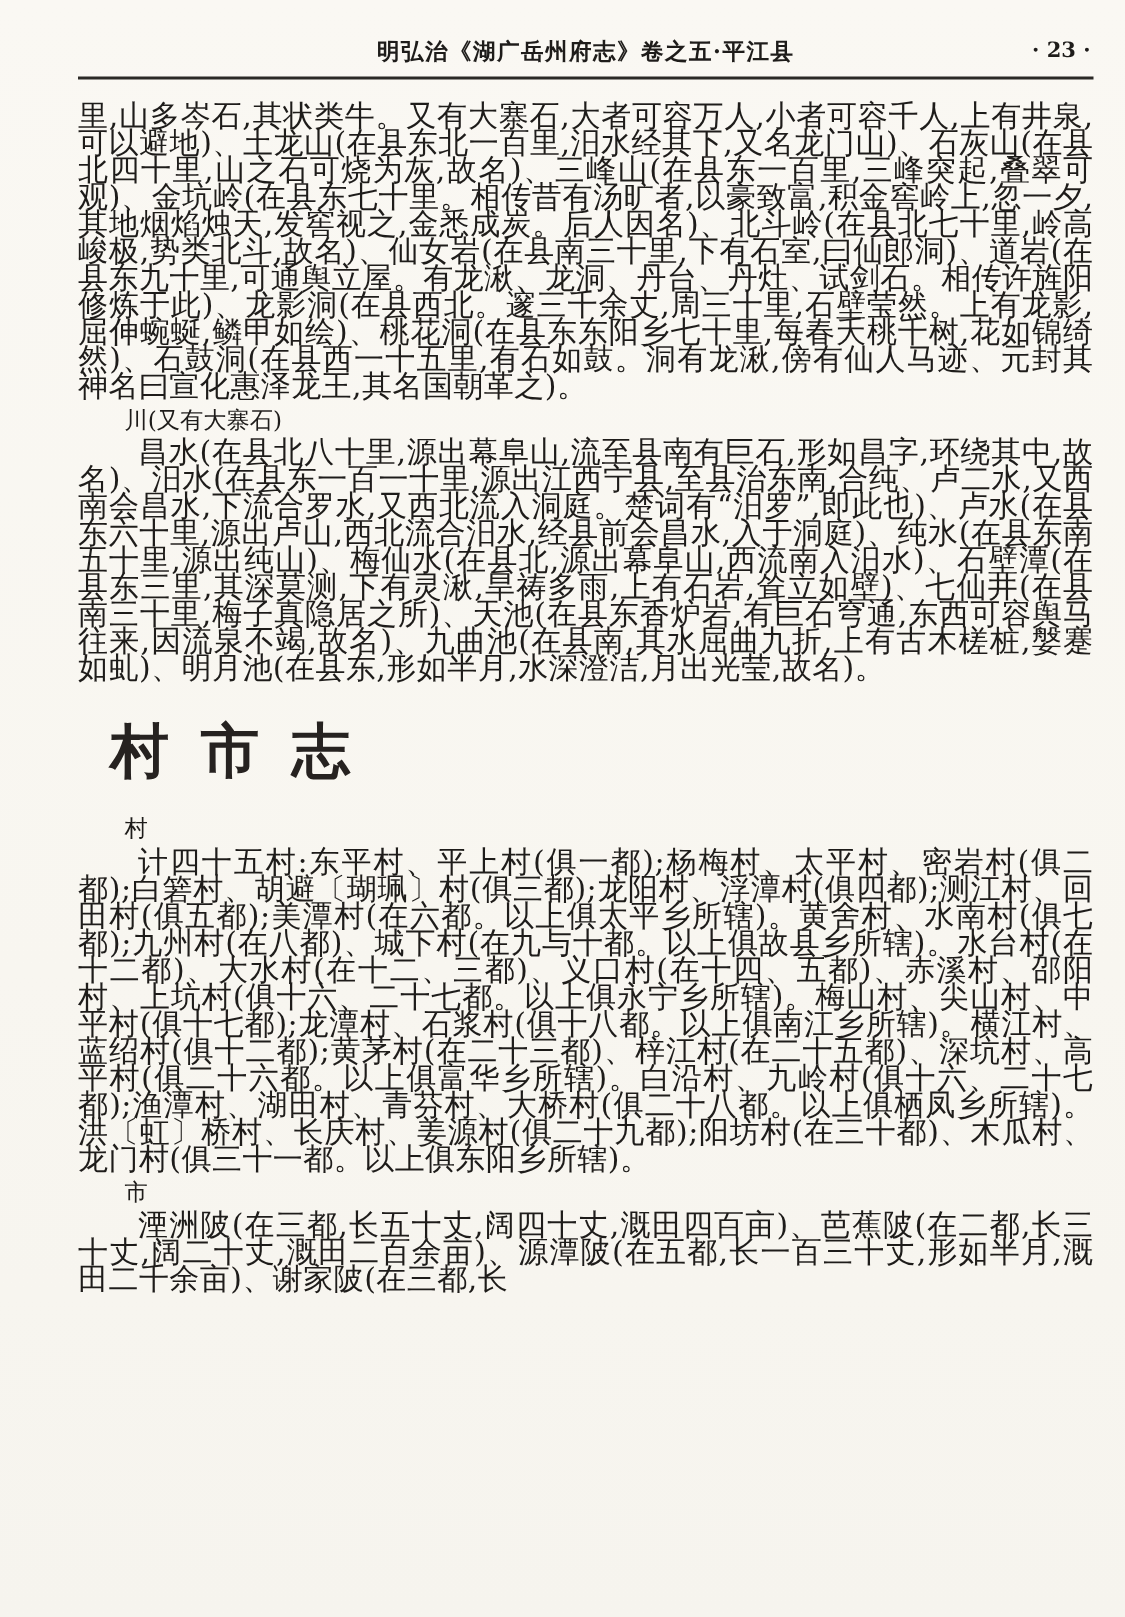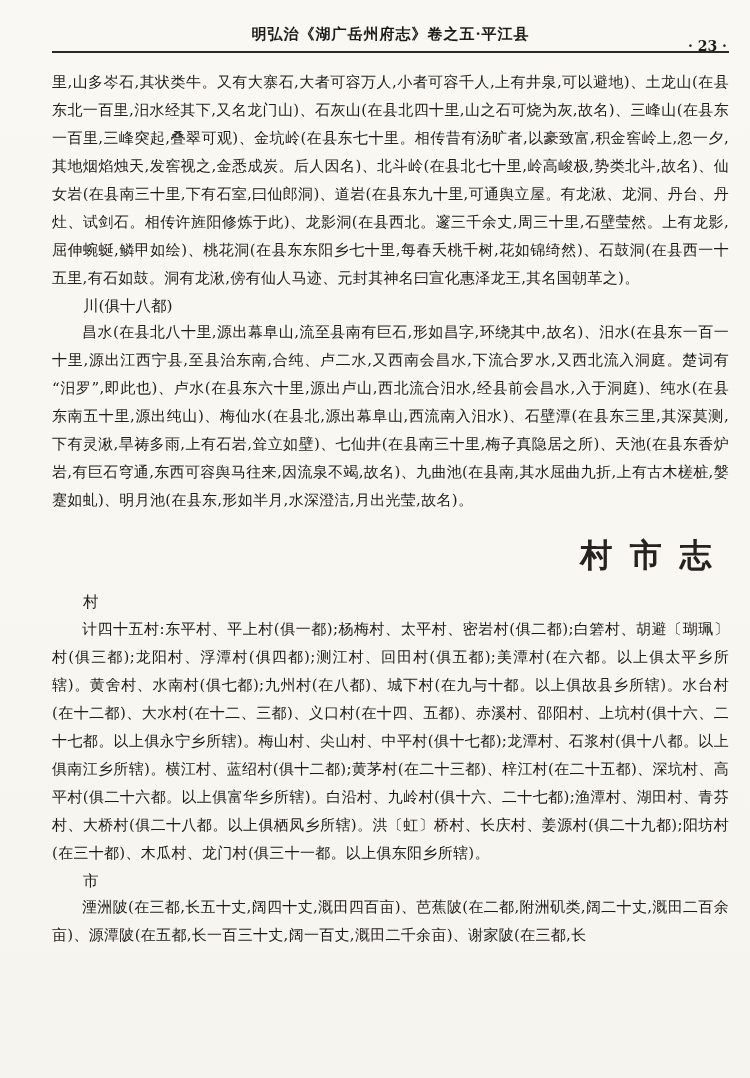--- a/index.html
+++ b/index.html
@@ -20,72 +20,72 @@
     position:relative;
     text-align:center;
     font-size:15px;
     font-weight:bold;
     letter-spacing:1px;
     height:20px;
     line-height:20px;
   }
   .pagenum{
     position:absolute;
-    right:2px;top:12px;
+    right:2px;top:0;
     font-weight:bold;
     font-size:14px;
     letter-spacing:0;
   }
   .rule{
     border-top:2.5px solid #2b2926;
     margin:7px 0 15px 0;
   }
   .body-text{
-    font-size:15px;
-    line-height:28px;
+    font-size:20px;
+    line-height:18px;
     text-align:justify;
     letter-spacing:0.3px;
     margin:0;
   }
   .indent{text-indent:2em;}
   .sec-label{
     font-size:15.5px;
     line-height:22.3px;
     text-indent:2em;
     margin:3px 0 1px 0;
   }
   .big-heading{
-    text-align:right;
-    font-size:32px;
+    text-align:left;
+    font-size:39px;
     font-weight:bold;
     letter-spacing:0.55em;
     text-indent:0.55em;
     margin:20px 0 13px 0;
     color:#262220;
   }
 </style>
 </head>
 <body>
 
 <div class="page">
 
   <div class="header">
     <span>明弘治《湖广岳州府志》卷之五·平江县</span>
     <span class="pagenum">· 23 ·</span>
   </div>
   <div class="rule"></div>
 
   <p class="body-text">里,山多岑石,其状类牛。又有大寨石,大者可容万人,小者可容千人,上有井泉,可以避地)、土龙山(在县东北一百里,汨水经其下,又名龙门山)、石灰山(在县北四十里,山之石可烧为灰,故名)、三峰山(在县东一百里,三峰突起,叠翠可观)、金坑岭(在县东七十里。相传昔有汤旷者,以豪致富,积金窖岭上,忽一夕,其地烟焰烛天,发窖视之,金悉成炭。后人因名)、北斗岭(在县北七十里,岭高峻极,势类北斗,故名)、仙女岩(在县南三十里,下有石室,曰仙郎洞)、道岩(在县东九十里,可通舆立屋。有龙湫、龙洞、丹台、丹灶、试剑石。相传许旌阳修炼于此)、龙影洞(在县西北。邃三千余丈,周三十里,石壁莹然。上有龙影,屈伸蜿蜒,鳞甲如绘)、桃花洞(在县东东阳乡七十里,每春夭桃千树,花如锦绮然)、石鼓洞(在县西一十五里,有石如鼓。洞有龙湫,傍有仙人马迹、元封其神名曰宣化惠泽龙王,其名国朝革之)。</p>
 
-  <p class="sec-label">川(俱十八都)</p>
+  <p class="sec-label">川(又有大寨石)</p>
   <p class="body-text indent">昌水(在县北八十里,源出幕阜山,流至县南有巨石,形如昌字,环绕其中,故名)、汨水(在县东一百一十里,源出江西宁县,至县治东南,合纯、卢二水,又西南会昌水,下流合罗水,又西北流入洞庭。楚词有“汨罗”,即此也)、卢水(在县东六十里,源出卢山,西北流合汨水,经县前会昌水,入于洞庭)、纯水(在县东南五十里,源出纯山)、梅仙水(在县北,源出幕阜山,西流南入汨水)、石壁潭(在县东三里,其深莫测,下有灵湫,旱祷多雨,上有石岩,耸立如壁)、七仙井(在县南三十里,梅子真隐居之所)、天池(在县东香炉岩,有巨石穹通,东西可容舆马往来,因流泉不竭,故名)、九曲池(在县南,其水屈曲九折,上有古木槎桩,媻蹇如虬)、明月池(在县东,形如半月,水深澄洁,月出光莹,故名)。</p>
 
   <h1 class="big-heading">村市志</h1>
 
   <p class="sec-label">村</p>
   <p class="body-text indent">计四十五村:东平村、平上村(俱一都);杨梅村、太平村、密岩村(俱二都);白箬村、胡避〔瑚珮〕村(俱三都);龙阳村、浮潭村(俱四都);测江村、回田村(俱五都);美潭村(在六都。以上俱太平乡所辖)。黄舍村、水南村(俱七都);九州村(在八都)、城下村(在九与十都。以上俱故县乡所辖)。水台村(在十二都)、大水村(在十二、三都)、义口村(在十四、五都)、赤溪村、邵阳村、上坑村(俱十六、二十七都。以上俱永宁乡所辖)。梅山村、尖山村、中平村(俱十七都);龙潭村、石浆村(俱十八都。以上俱南江乡所辖)。横江村、蓝绍村(俱十二都);黄茅村(在二十三都)、梓江村(在二十五都)、深坑村、高平村(俱二十六都。以上俱富华乡所辖)。白沿村、九岭村(俱十六、二十七都);渔潭村、湖田村、青芬村、大桥村(俱二十八都。以上俱栖凤乡所辖)。洪〔虹〕桥村、长庆村、姜源村(俱二十九都);阳坊村(在三十都)、木瓜村、龙门村(俱三十一都。以上俱东阳乡所辖)。</p>
 
   <p class="sec-label">市</p>
 
 
-  <p class="body-text indent">湮洲陂(在三都,长五十丈,阔四十丈,溉田四百亩)、芭蕉陂(在二都,附洲矶类,阔二十丈,溉田二百余亩)、源潭陂(在五都,长一百三十丈,阔一百丈,溉田二千余亩)、谢家陂(在三都,长</p>
+  <p class="body-text indent">湮洲陂(在三都,长五十丈,阔四十丈,溉田四百亩)、芭蕉陂(在二都,长三十丈,阔二十丈,溉田二百余亩)、源潭陂(在五都,长一百三十丈,形如半月,溉田二千余亩)、谢家陂(在三都,长</p>
 
 </div>
 
 </body></html>

